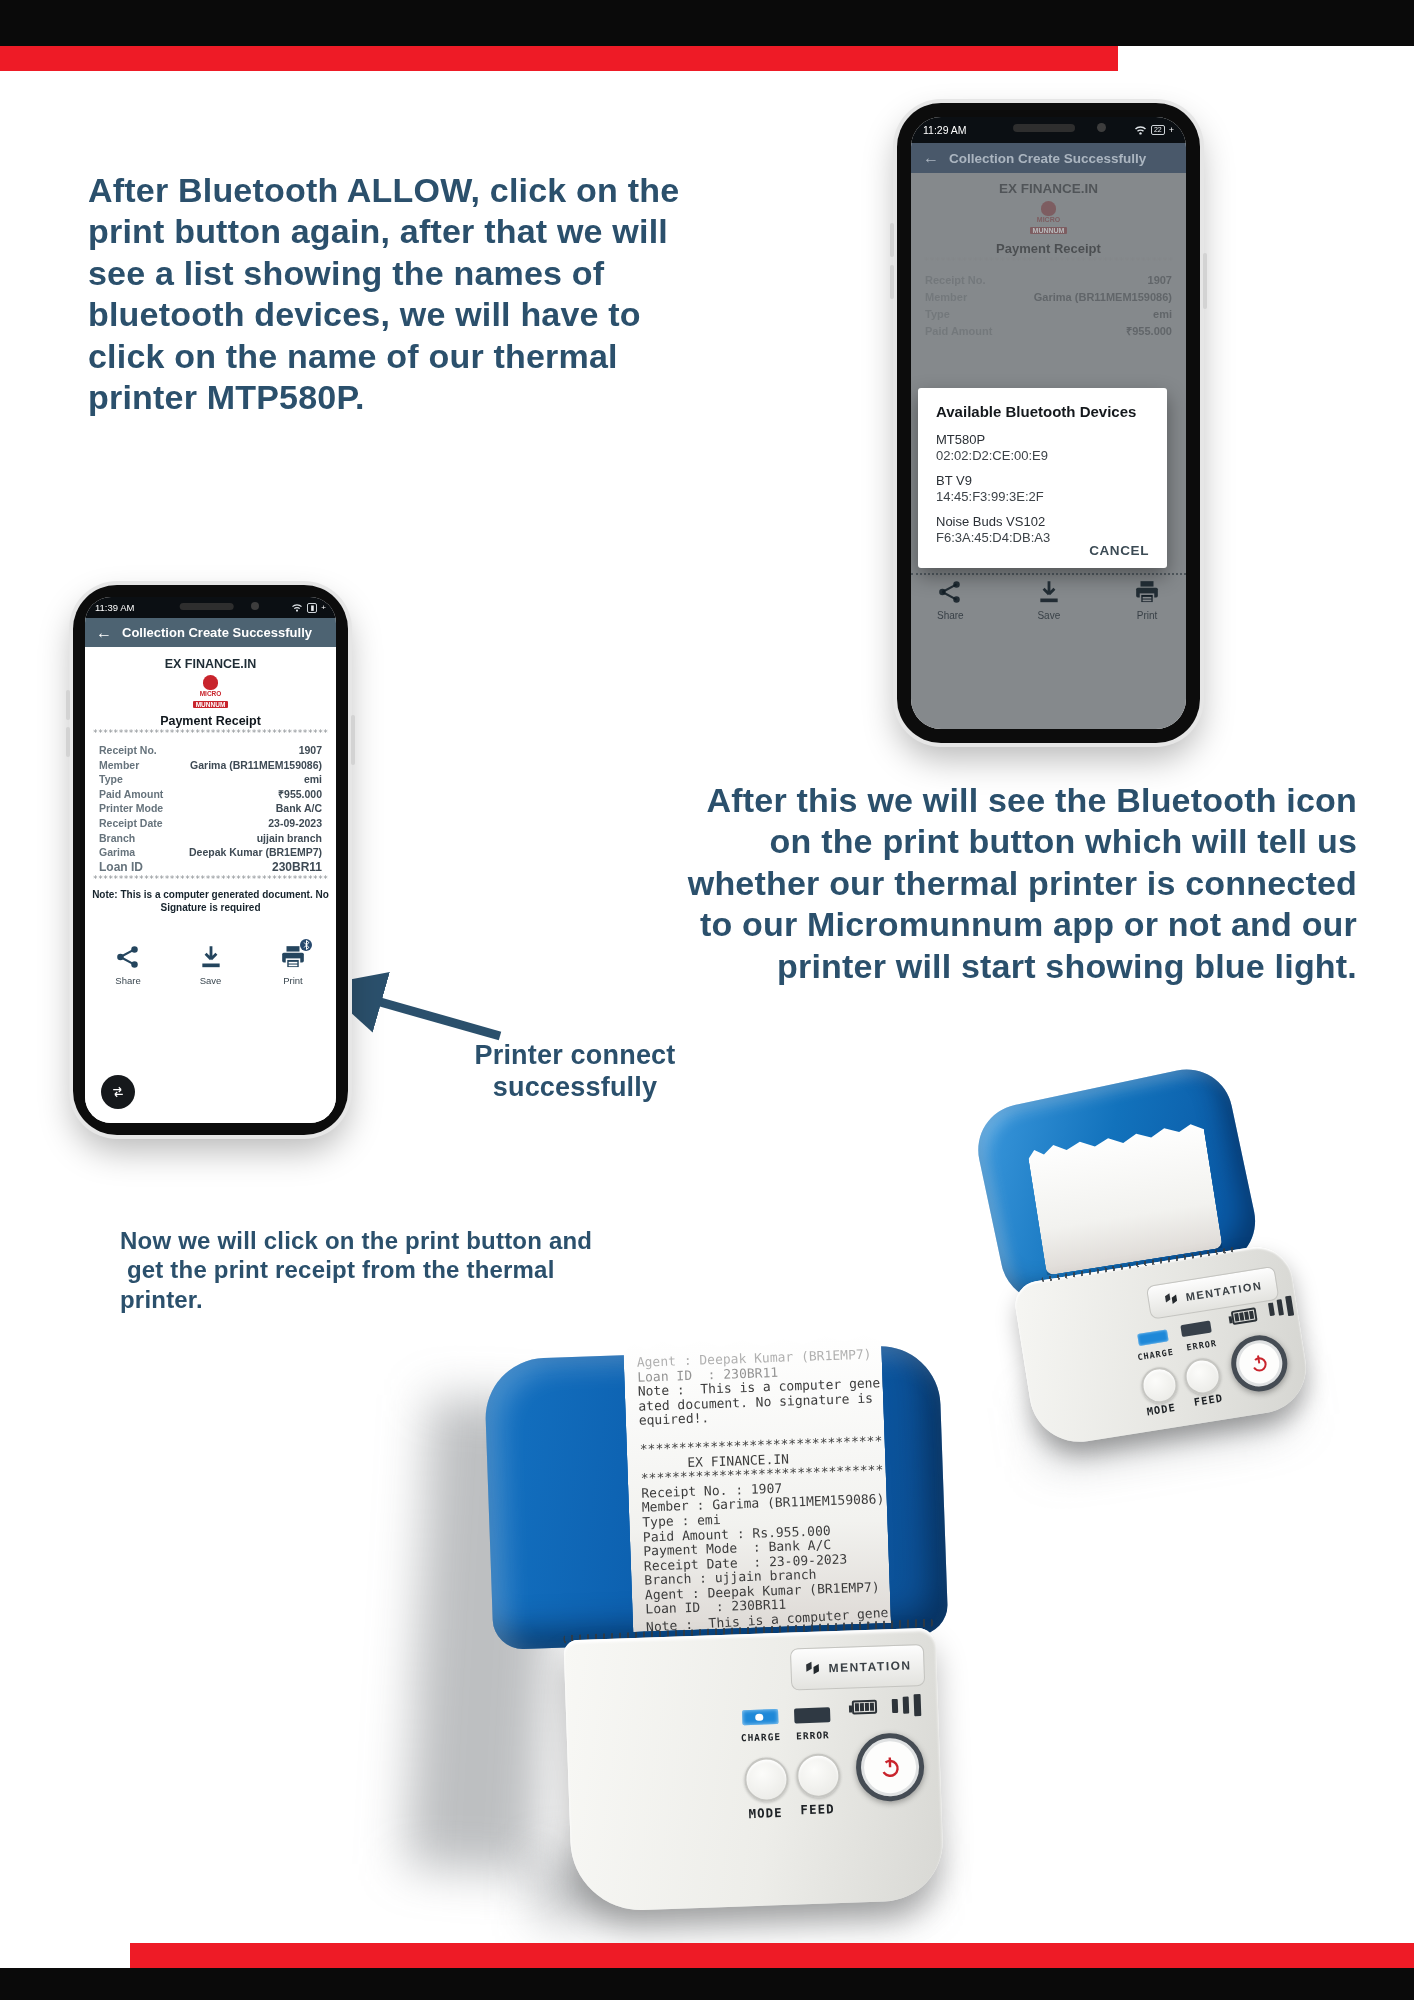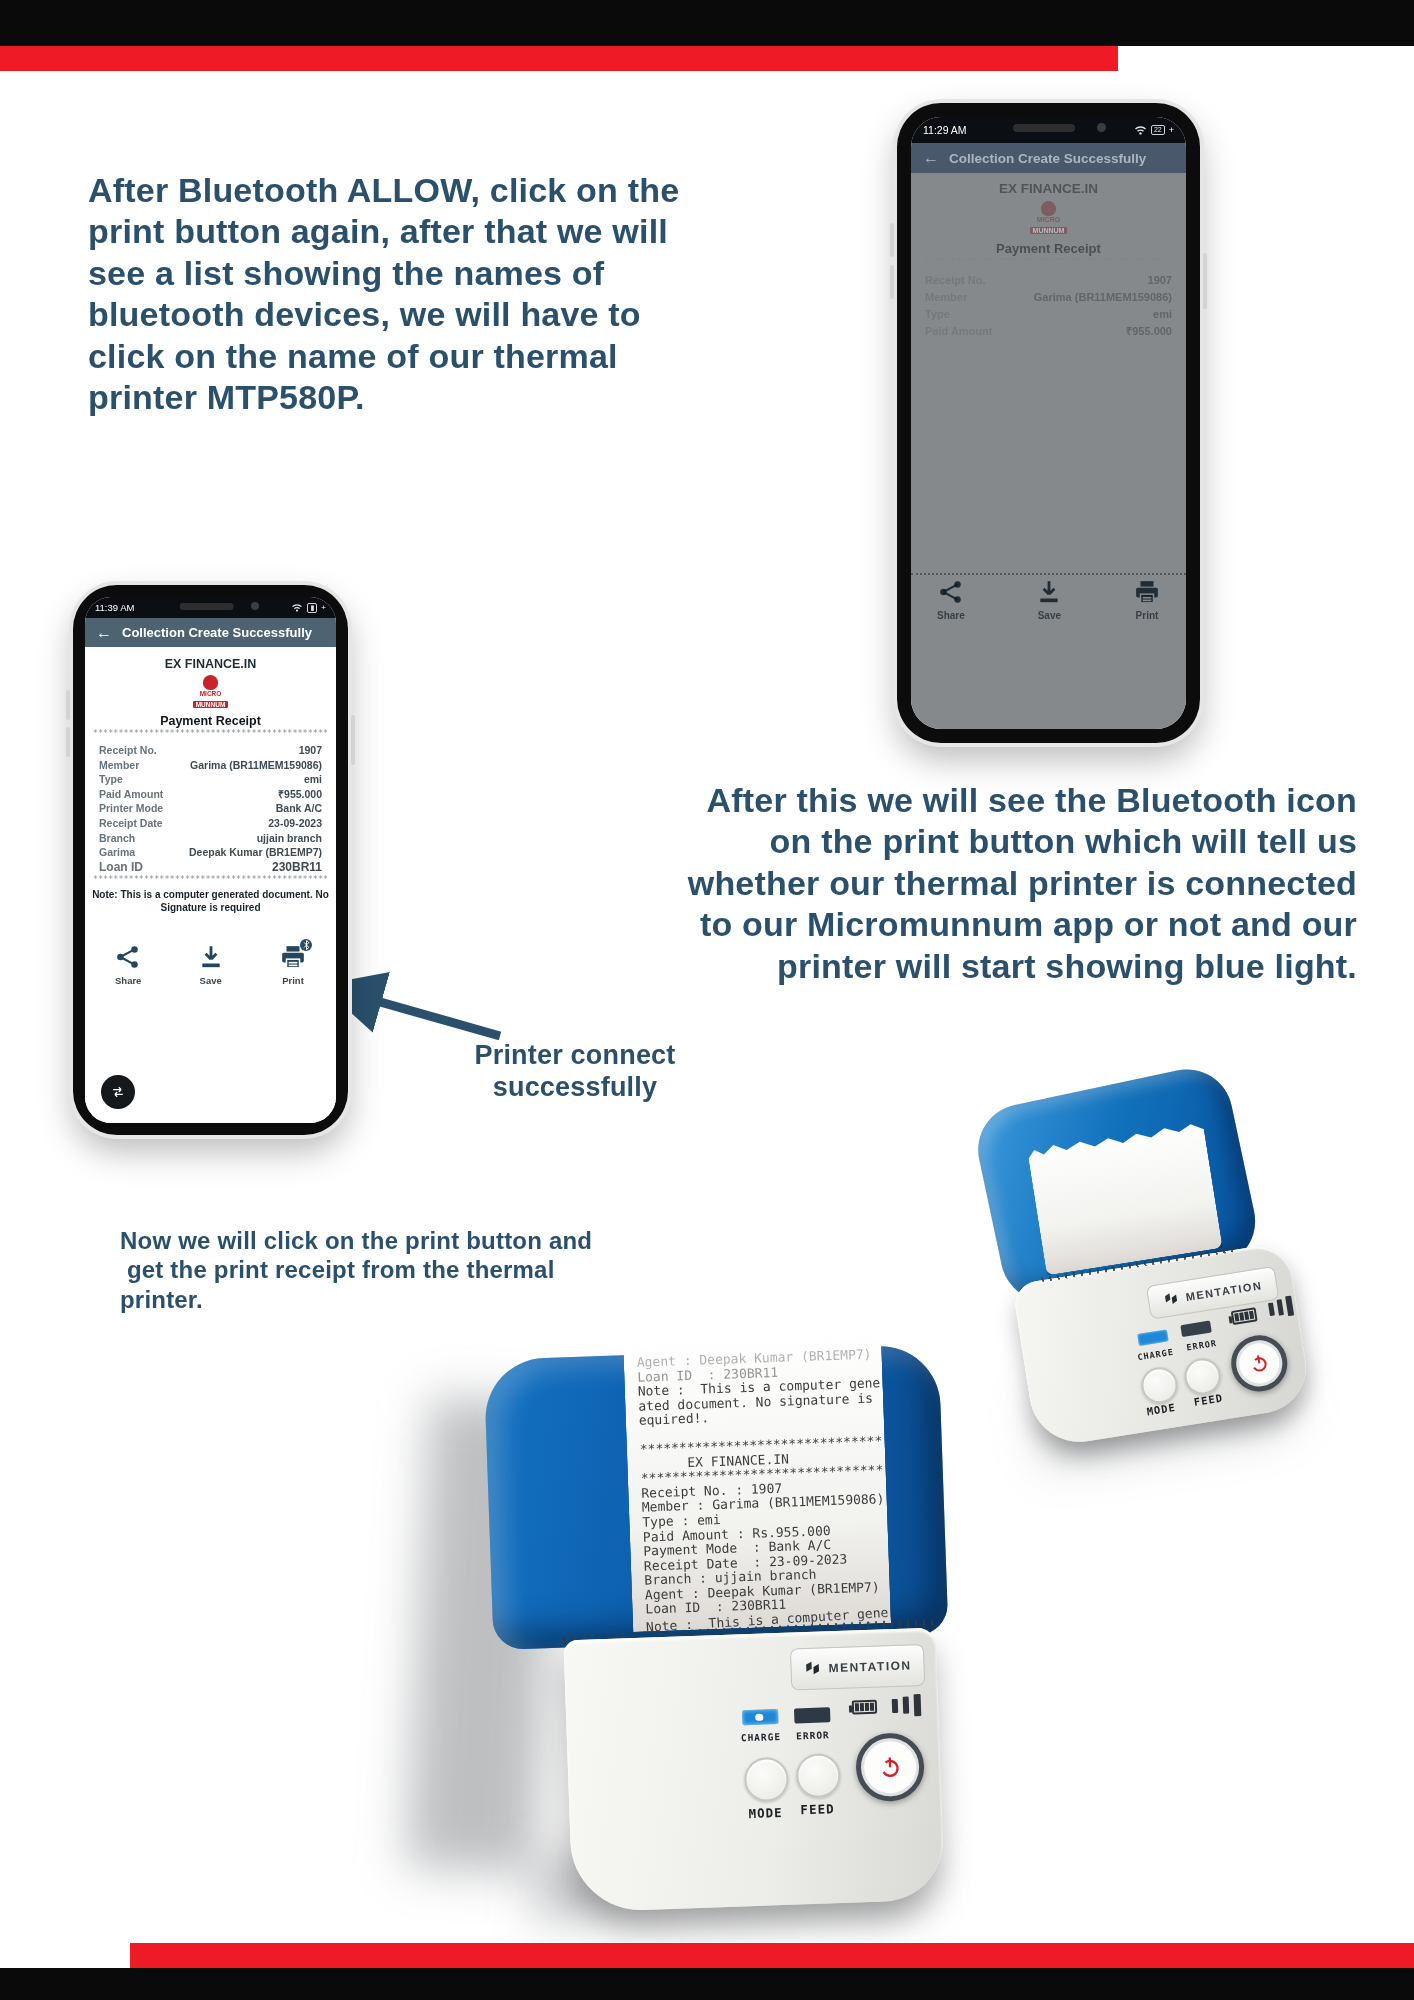--- a/index.html
+++ b/index.html
@@ -33,21 +33,21 @@
   .center{text-align:center;}
   .stars{font-family:"DejaVu Sans Mono",monospace;color:#8a8f93;overflow:hidden;white-space:nowrap;text-align:center;}
   .rrow{display:flex;justify-content:space-between;font-weight:bold;}
   .rlabel{color:#66737c;}
   .rvalue{color:#3e4a54;}
   .logo-emblem{width:15px;height:15px;border-radius:50% 50% 45% 45%;background:#c8242c;margin:0 auto;}
   .logo-micro{color:#c8242c;font-weight:bold;text-align:center;}
   .logo-box{display:inline-block;background:#c8242c;color:#fff;font-weight:bold;padding:0px 3px;border-radius:1px;}
   .actions{display:flex;justify-content:space-between;}
   .action{display:flex;flex-direction:column;align-items:center;gap:5px;color:#24455e;}
-  .action .alabel{font-size:9.5px;color:#3a4750;font-weight:bold;}
+  .action .alabel{font-size:9.5px;color:#3a4750;}
   .badge-bt{position:absolute;top:-5px;right:-6px;width:12px;height:12px;border-radius:50%;background:#27496e;display:flex;align-items:center;justify-content:center;}
   .fab{position:absolute;left:16px;bottom:14px;width:34px;height:34px;border-radius:50%;background:#16191c;display:flex;align-items:center;justify-content:center;}
   
   .dimbody{background:#85898c;}
   .dim{opacity:.5;filter:grayscale(55%) brightness(.92);}
   .appbar-dim{background:#49586a;color:rgba(198,208,216,.78);}
   .dialog{position:absolute;left:7px;top:215px;width:249px;height:180px;background:#ffffff;border-radius:3px;
           box-shadow:0 8px 20px rgba(0,0,0,.38);padding:15px 18px 8px 18px;box-sizing:border-box;}
   .dlg-title{font-weight:bold;font-size:15px;color:#14181c;margin-bottom:12px;}
   .dev{margin-bottom:9px;line-height:16px;}
@@ -158,20 +158,36 @@
               <span class="rlabel">Type</span>
               <span class="rvalue">emi</span>
             </div>
           <div class="rrow">
               <span class="rlabel">Paid Amount</span>
               <span class="rvalue">₹955.000</span>
             </div>
         </div>
       </div>
 
+      <div class="dialog">
+        <div class="dlg-title">Available Bluetooth Devices</div>
+        <div class="dev">
+          <div class="dev-name">MT580P</div>
+          <div class="dev-mac">02:02:D2:CE:00:E9</div>
+        </div>
+        <div class="dev">
+          <div class="dev-name">BT V9</div>
+          <div class="dev-mac">14:45:F3:99:3E:2F</div>
+        </div>
+        <div class="dev">
+          <div class="dev-name">Noise Buds VS102</div>
+          <div class="dev-mac">F6:3A:45:D4:DB:A3</div>
+        </div>
+        <div class="dlg-cancel">CANCEL</div>
+      </div>
 
       <div class="actions-dim">
         <div class="action">
           <svg width="26" height="26" viewBox="0 0 24 24">
             <circle cx="5" cy="12" r="3" fill="currentColor"></circle>
               <circle cx="18" cy="5" r="3" fill="currentColor"></circle>
               <circle cx="18" cy="19" r="3" fill="currentColor"></circle>
             <path d="M5 12 L18 5 M5 12 L18 19" stroke="currentColor" stroke-width="2" fill="none"></path>
           </svg>
           <span class="alabel">Share</span>

